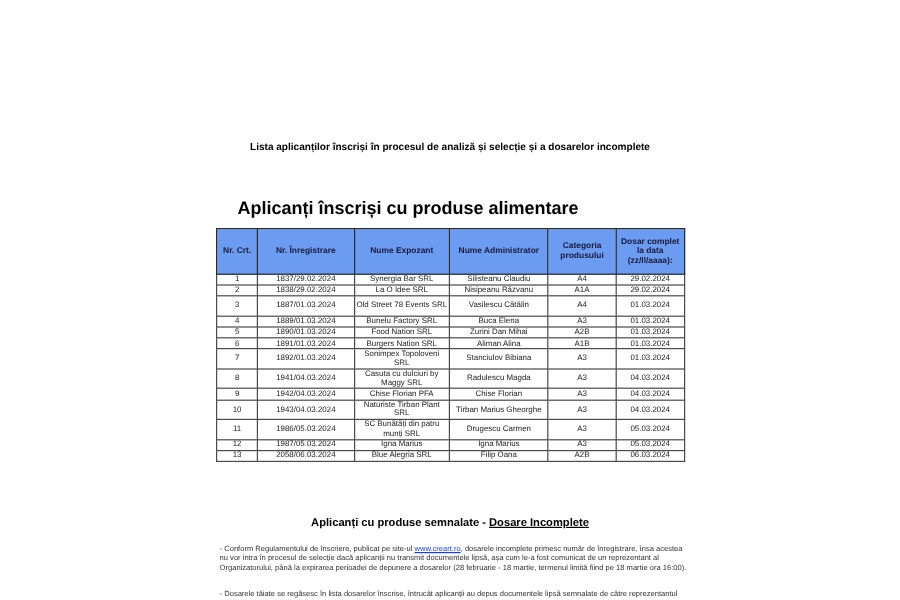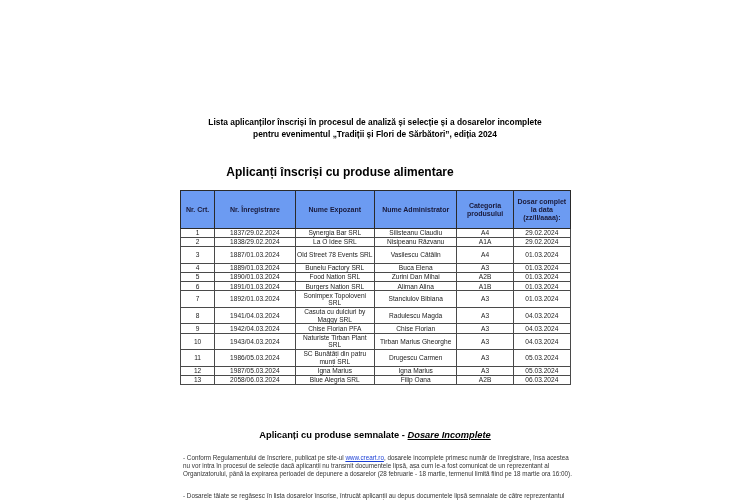--- a/index.html
+++ b/index.html
@@ -2,44 +2,43 @@
 <html><head>
 <meta charset="utf-8">
 <style>
   html, body { margin:0; padding:0; background:#ffffff; }
   body { width:750px; height:500px; overflow:hidden; position:relative; font-family:"Liberation Sans", sans-serif; color:#000; }
   .page { position:absolute; left:0; top:0; width:750px; height:500px;margin-top:48px; }
   .title { position:absolute; left:0; width:750px; text-align:center; font-weight:bold; font-size:8.4px; line-height:12px; }
   .t1 { top:68px; }
   .t2 { top:80px; }
   .t3 { top:92px; }
-  .sec1 { position:absolute; top:117px; left:0; width:680px; text-align:center; font-weight:bold; font-size:12px; }
+  .sec1 { position:absolute; top:117px; left:0; width:680px; text-align:center; font-weight:bold; font-size:15px; }
   table.grid { position:absolute; left:180px; border-collapse:collapse; table-layout:fixed; font-size:6.6px; }
   table.grid th { background:#6c9bf2; font-weight:bold; color:#1a1a3a; border:1px solid #2a2a2a; text-align:center; vertical-align:middle; padding:0 1px; line-height:8px; }
   table.grid td { border:1px solid #4a4a4a; text-align:center; vertical-align:middle; padding:0 1px; line-height:7.6px; color:#222; }
   #t1 { top:142px; width:391px; }
   #t1 th { height:37px; font-size:7px; }
   #t1 td { height:8.2px; }
   #t1 tr.tall td { height:15.5px; }
   .c0 { width:34px; } .c1 { width:80px; } .c2 { width:79px; } .c3 { width:82px; } .c4 { width:56px; } .c5 { width:57px; }
   .sec2 { position:absolute; top:382px; left:0; width:750px; text-align:center; font-weight:bold; font-size:9.3px; }
-  .sec2 u { text-decoration:underline;font-style:italic; }
+  .sec2 u { text-decoration:underline; }
   .note { position:absolute; left:183px; width:390px; font-size:6.3px; line-height:8.1px; color:#333; }
   .n1 { top:406px; }
   .n2 { top:444px; }
   .link { color:#1a3fd6; text-decoration:underline; }
   #t2 { top:474px; width:391px; }
   #t2 th { height:38px; font-size:7px; }
 </style>
 </head>
 <body>
 
 <div class="page">
   <div class="title t1">Lista aplicanților înscriși în procesul de analiză și selecție și a dosarelor incomplete</div>
-  <div class="title t2">pentru evenimentul „Tradiții și Flori de Sărbători”, ediția 2024</div>
 
   <div class="sec1">Aplicanți înscriși cu produse alimentare</div>
 
   <table class="grid" id="t1">
     <colgroup>
         <col class="c0">
         <col class="c1">
         <col class="c2">
         <col class="c3">
         <col class="c4">

